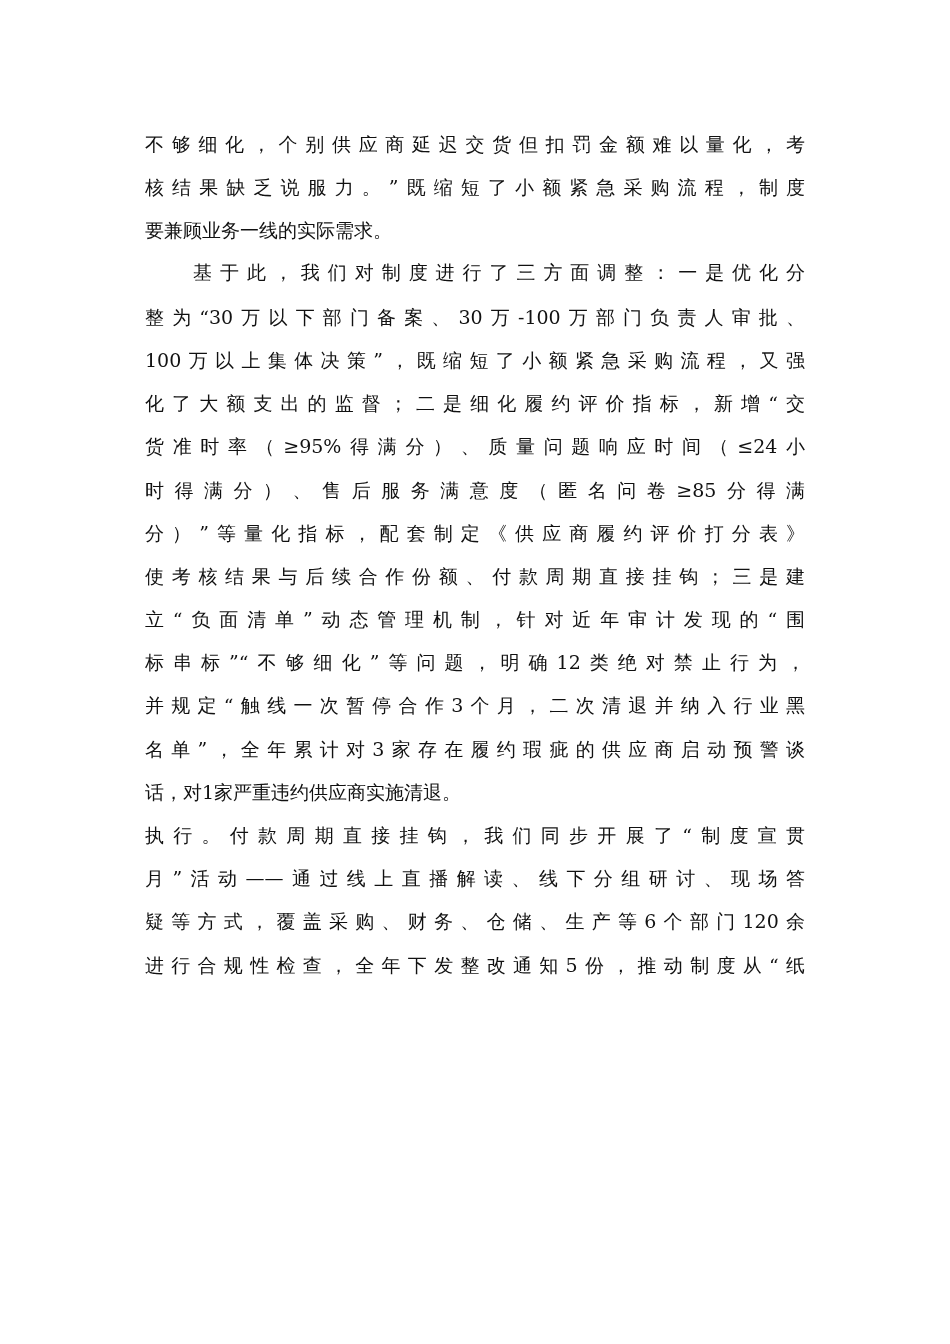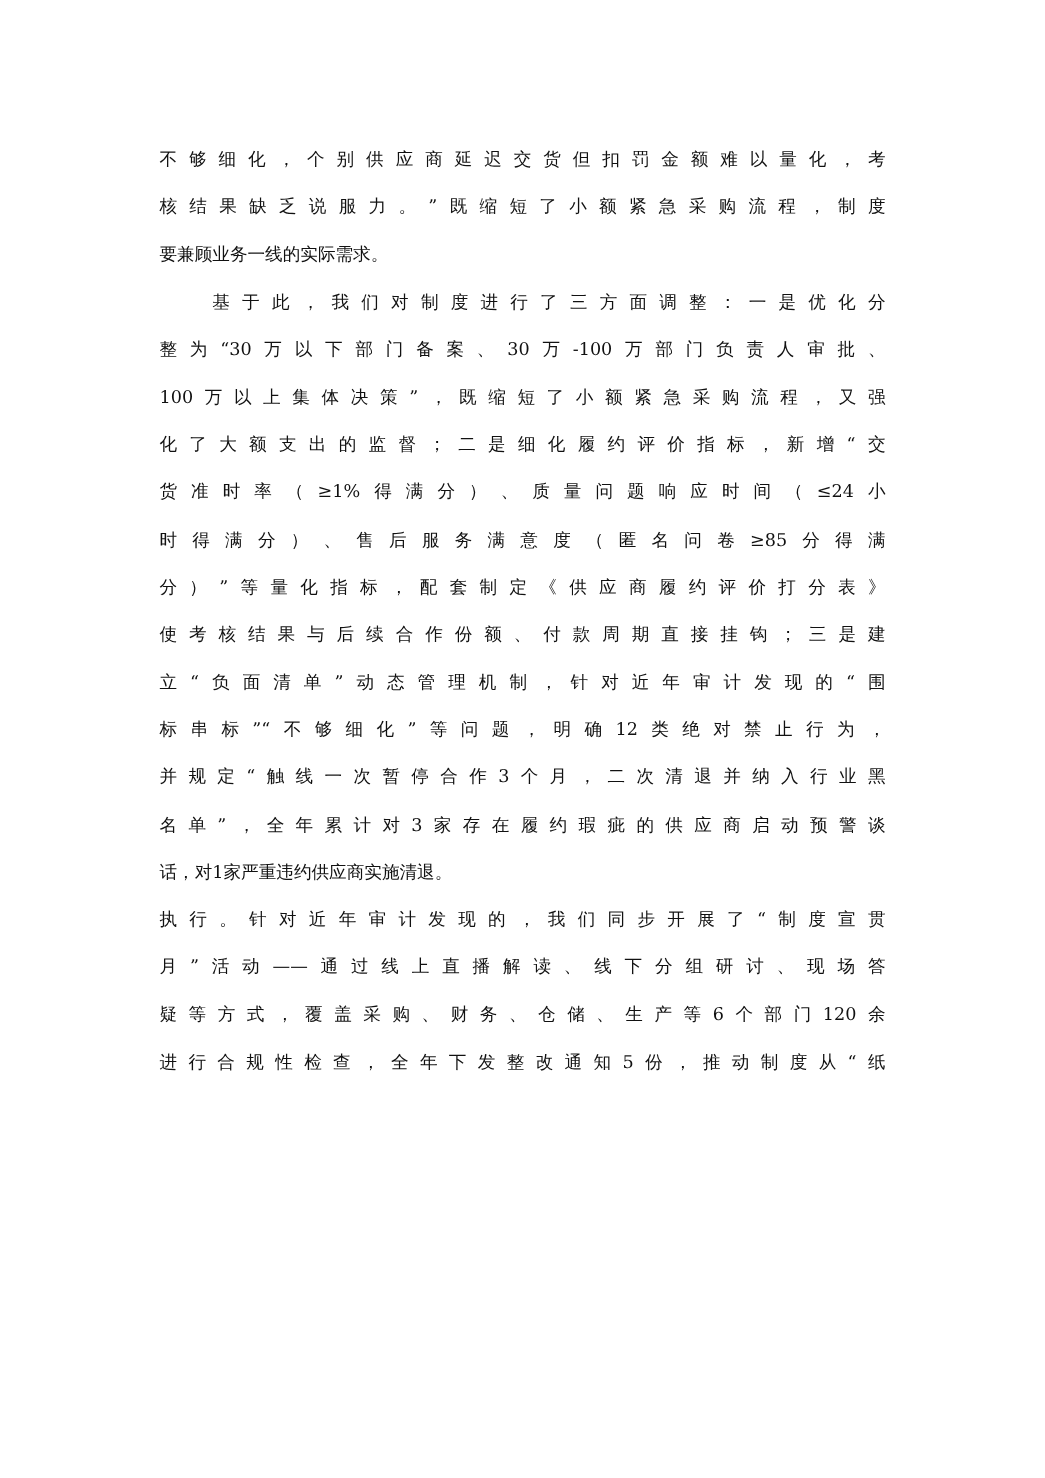--- a/index.html
+++ b/index.html
@@ -1,46 +1,46 @@
 <!DOCTYPE html>
 <html><head>
 <meta charset="utf-8">
 <style>
   html, body { margin: 0; padding: 0; background: #ffffff; }
   body { width: 950px; height: 1344px; position: relative; overflow: hidden;
          font-family: "DejaVu Serif", "Liberation Serif", serif; color: #111; }
   .page { position: absolute; left: 145px; top: 123px; width: 660px; }
-  .line { height: 43.2px; line-height: 43.2px; font-size: 16px; white-space: nowrap;
+  .line { height: 43.2px; line-height: 43.2px; font-size: 19px; white-space: nowrap;
           text-align: justify; text-align-last: justify; }
   .line.last { text-align-last: left; }
-  .line.indent { padding-left: 48px; }
+  .line.indent { padding-left: 48px; font-family: Liberation Mono, monospace; }
 </style>
 </head>
 <body>
 
 <div class="page">
   <div>
     <div class="line">不够细化，个别供应商延迟交货但扣罚金额难以量化，考</div>
     <div class="line">核结果缺乏说服力。”既缩短了小额紧急采购流程，制度</div>
     <div class="line last">要兼顾业务一线的实际需求。</div>
   </div>
   <div>
     <div class="line indent">基于此，我们对制度进行了三方面调整：一是优化分</div>
     <div class="line">整为“30万以下部门备案、30万-100万部门负责人审批、</div>
     <div class="line">100万以上集体决策”，既缩短了小额紧急采购流程，又强</div>
     <div class="line">化了大额支出的监督；二是细化履约评价指标，新增“交</div>
-    <div class="line">货准时率（≥1%得满分）、质量问题响应时间（≤24小</div>
+    <div class="line">货准时率（≥95%得满分）、质量问题响应时间（≤24小</div>
     <div class="line">时得满分）、售后服务满意度（匿名问卷≥85分得满</div>
     <div class="line">分）”等量化指标，配套制定《供应商履约评价打分表》</div>
     <div class="line">使考核结果与后续合作份额、付款周期直接挂钩；三是建</div>
     <div class="line">立“负面清单”动态管理机制，针对近年审计发现的“围</div>
     <div class="line">标串标”“不够细化”等问题，明确12类绝对禁止行为，</div>
     <div class="line">并规定“触线一次暂停合作3个月，二次清退并纳入行业黑</div>
     <div class="line">名单”，全年累计对3家存在履约瑕疵的供应商启动预警谈</div>
     <div class="line last">话，对1家严重违约供应商实施清退。</div>
   </div>
   <div>
-    <div class="line">执行。针对近年审计发现的，我们同步开展了“制度宣贯</div>
+    <div class="line">执行。付款周期直接挂钩，我们同步开展了“制度宣贯</div>
     <div class="line">月”活动——通过线上直播解读、线下分组研讨、现场答</div>
     <div class="line">疑等方式，覆盖采购、财务、仓储、生产等6个部门120余</div>
     <div class="line">进行合规性检查，全年下发整改通知5份，推动制度从“纸</div>
   </div>
 </div>
 
 </body></html>

